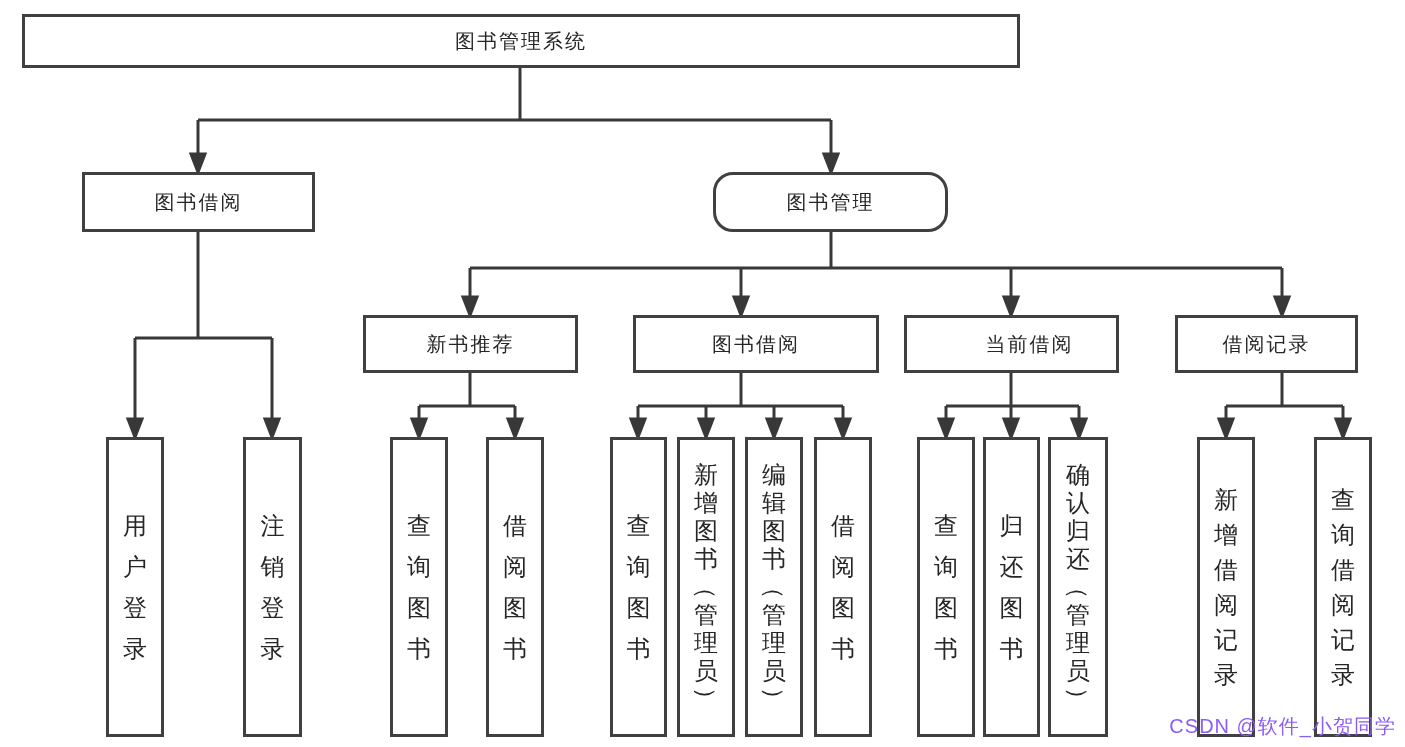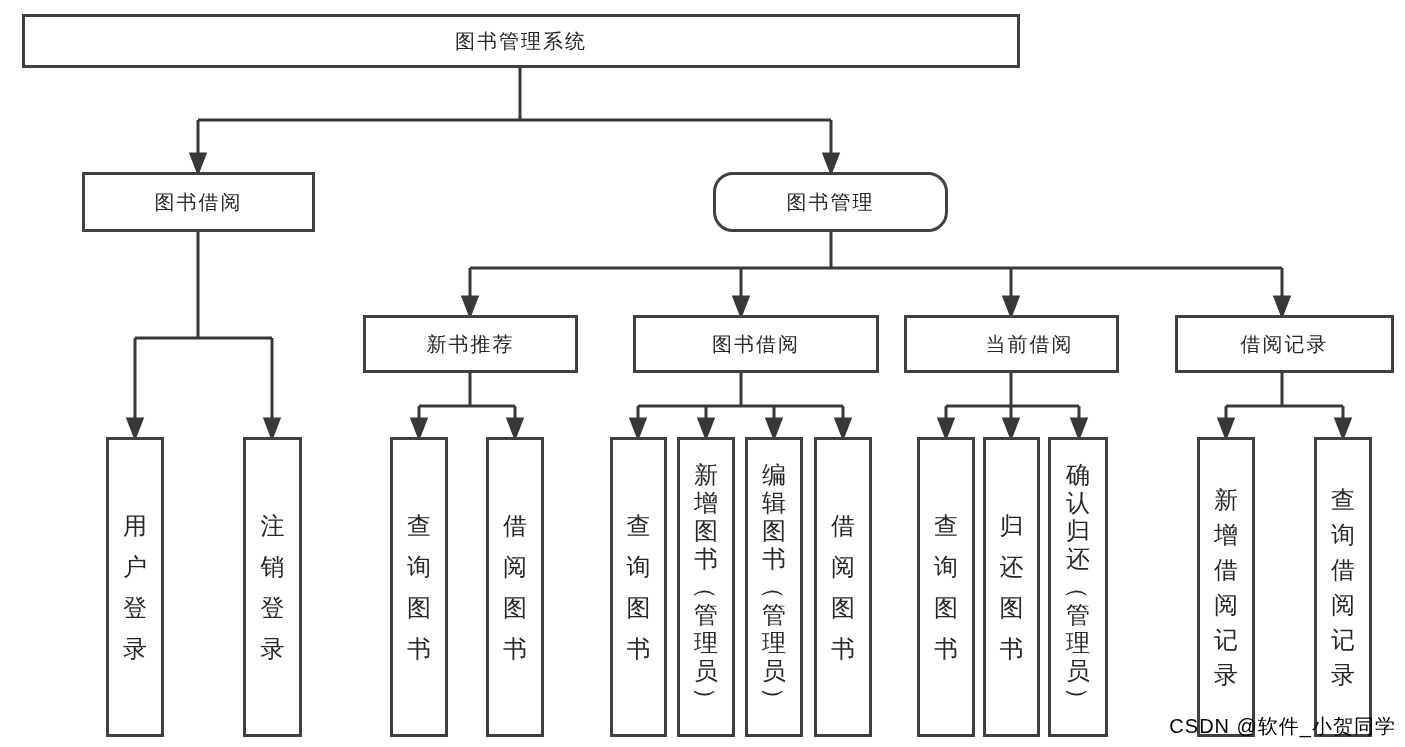--- a/index.html
+++ b/index.html
@@ -122,21 +122,21 @@
 
   <div class="node h" style="left:363px;top:315px;width:215px;height:58px;">
     <span class="label">新书推荐</span>
   </div>
   <div class="node h" style="left:633px;top:315px;width:246px;height:58px;">
     <span class="label">图书借阅</span>
   </div>
   <div class="node h" style="left:904px;top:315px;width:215px;height:58px;padding-left:36px;">
     <span class="label">当前借阅</span>
   </div>
-  <div class="node h" style="left:1175px;top:315px;width:219px;height:58px;">
+  <div class="node h" style="left:1175px;top:315px;width:183px;height:58px;">
     <span class="label">借阅记录</span>
   </div>
 
   <div class="node v" style="left:106px;top:437px;width:58px;height:300px;">
     <span class="label vtext sparse">
         <span>用</span>
         <span>户</span>
         <span>登</span>
         <span>录</span>
       </span>
@@ -254,14 +254,14 @@
     <span class="label vtext mid">
         <span>查</span>
         <span>询</span>
         <span>借</span>
         <span>阅</span>
         <span>记</span>
         <span>录</span>
       </span>
   </div>
 
-  <div class="watermark" style="color: #000000;">CSDN @软件_小贺同学</div>
+  <div class="watermark" style="color: #8b5cf6;">CSDN @软件_小贺同学</div>
 </div>
 
 </body></html>

